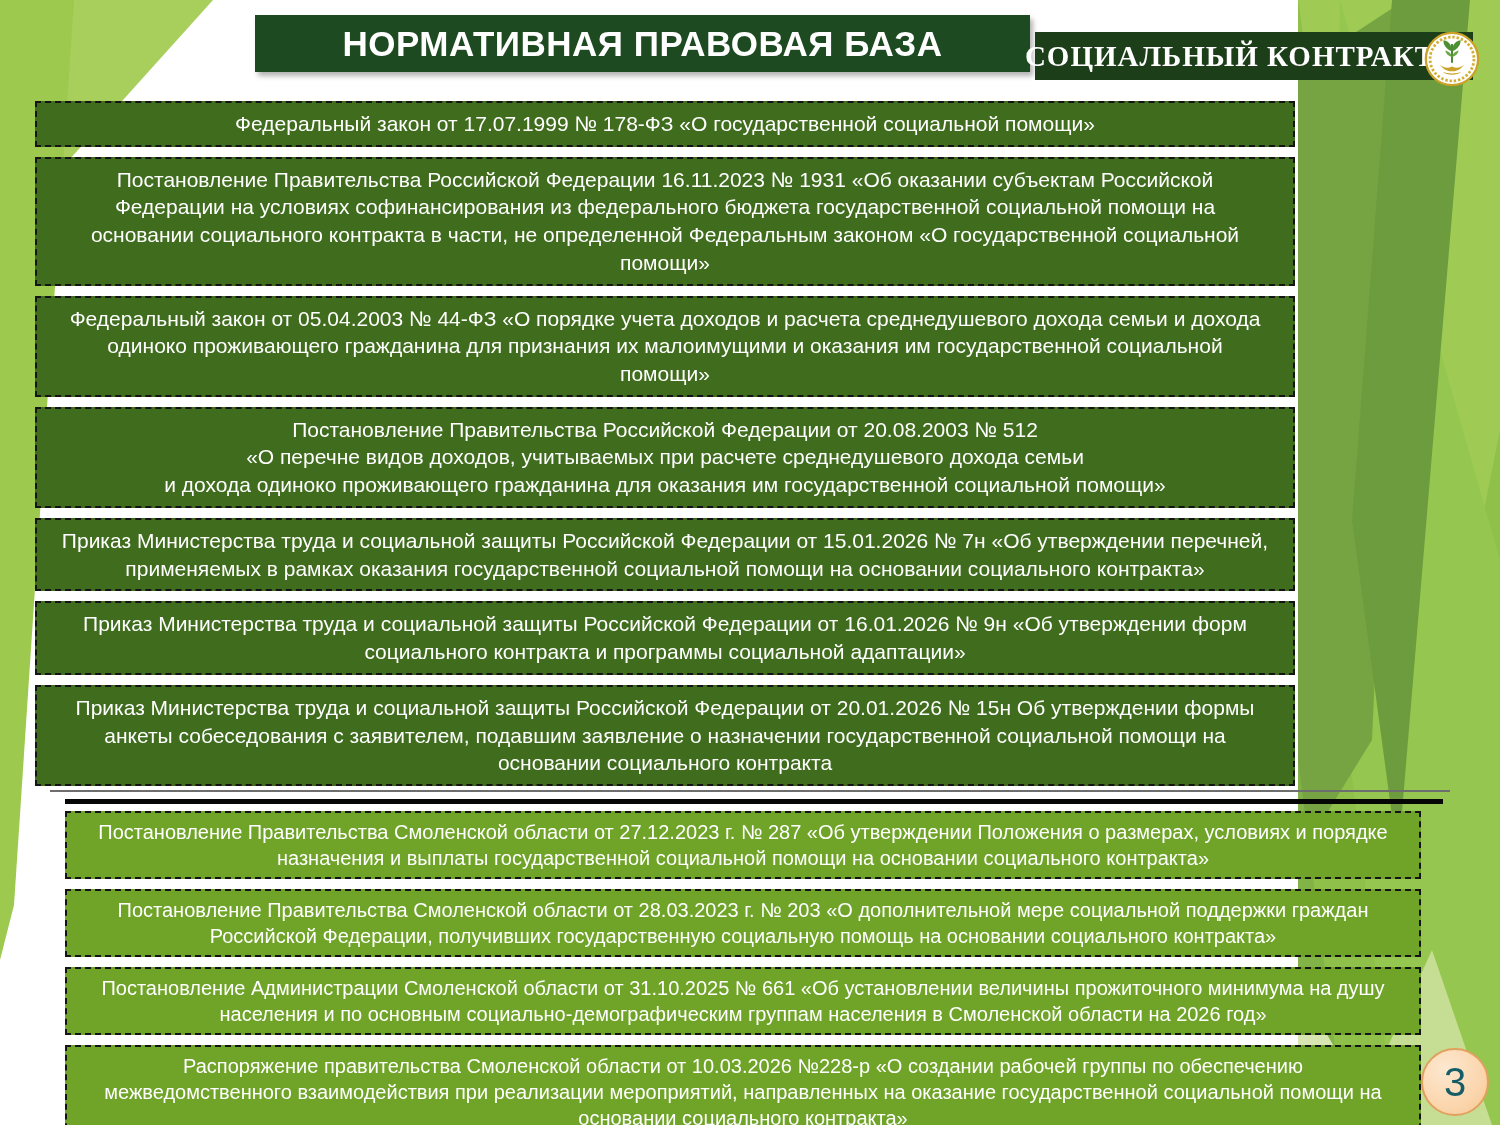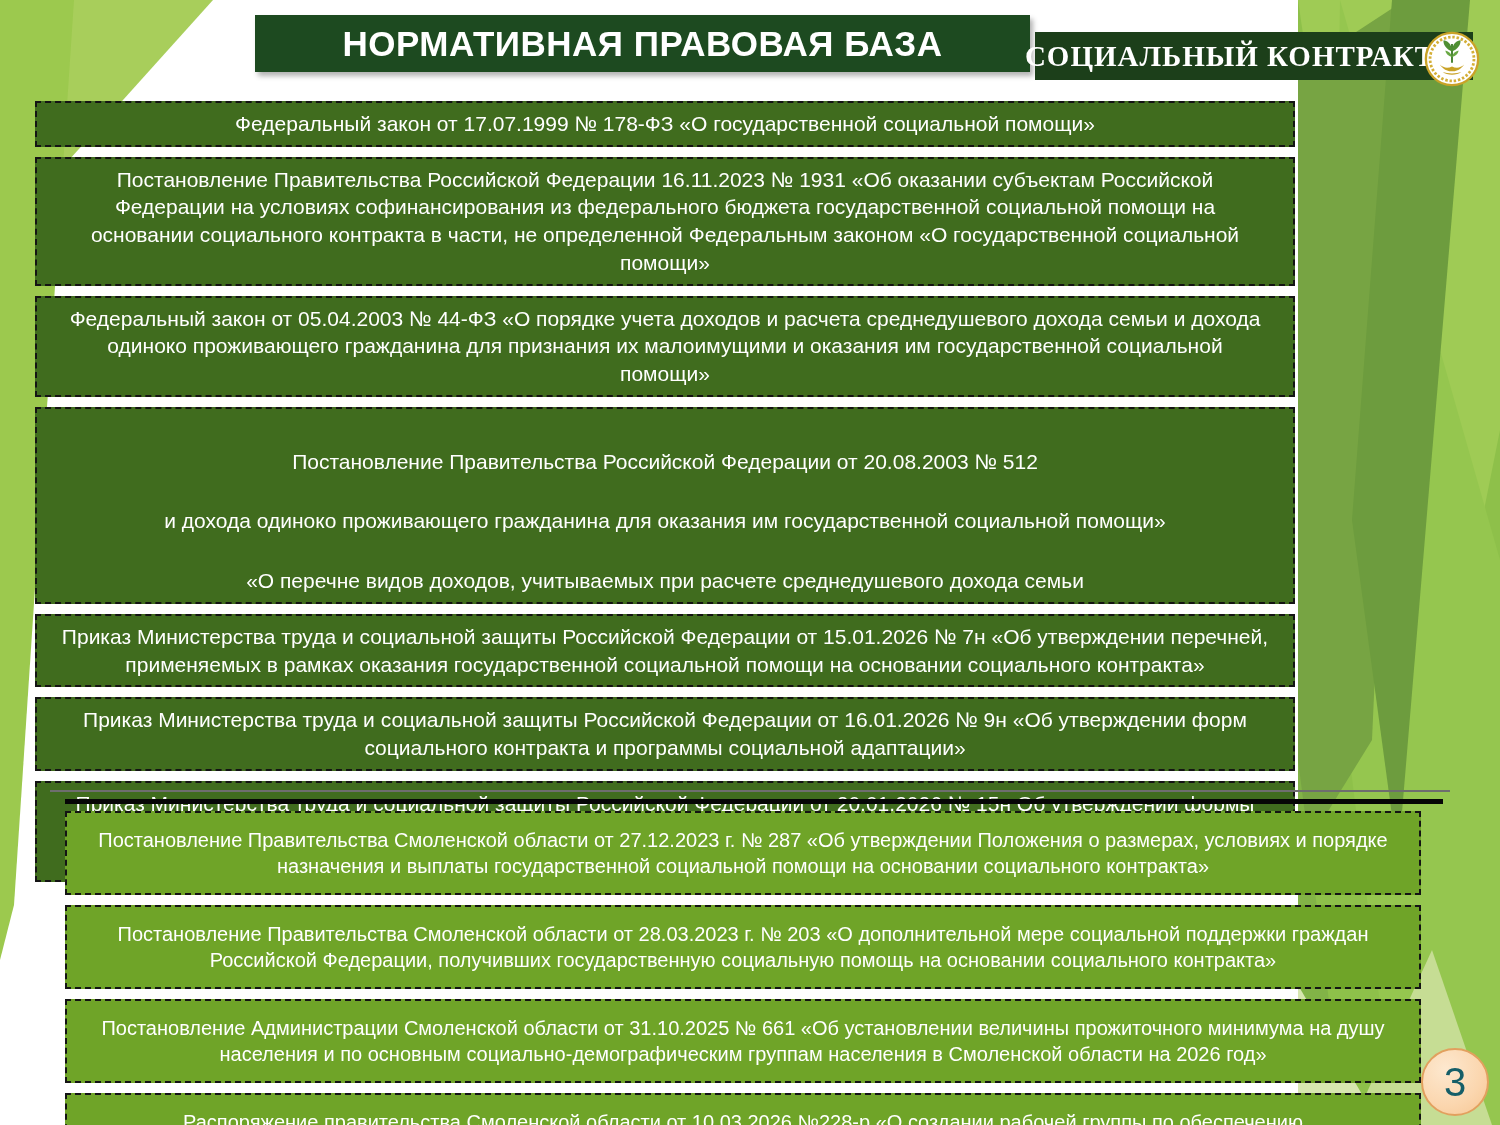--- a/index.html
+++ b/index.html
@@ -41,22 +41,22 @@
     display:flex;flex-direction:column;gap:10px;
   }
   .act{
     box-sizing:border-box;width:100%;
     border:2px dashed #141414;
     color:#ffffff;text-align:center;
     padding:7px 24px;
     font-size:21px;line-height:1.32;
   }
   .act.dark{background:#406c1e;}
-  .act.light{background:#6fa428;font-size:20px;line-height:1.3;padding:14px 24px;}
-  .act .line{display:block;margin-top:32px;}
+  .act.light{background:#6fa428;font-size:20px;line-height:1.3;padding:6px 24px;}
+  .act .line{display:block;}
   .it{font-style:italic;}
 
   
   .sep-thin{
     position:absolute;left:50px;top:790px;width:1400px;height:0;
     border-top:2px solid #6e6e6e;
   }
   .sep-thick{
     position:absolute;left:65px;top:799px;width:1378px;height:0;
     border-top:5px solid #060606;
@@ -116,22 +116,22 @@
     <span>Федеральный закон от 17.07.1999 № 178-ФЗ  «О государственной социальной помощи»</span>
   </div>
   <div class="act dark">
     <span>Постановление Правительства Российской Федерации 16.11.2023 № 1931 «Об оказании субъектам Российской Федерации на условиях софинансирования из федерального бюджета государственной социальной помощи на основании социального контракта в части, не определенной Федеральным законом «О государственной социальной помощи»</span>
   </div>
   <div class="act dark">
     <span>Федеральный закон от 05.04.2003 № 44-ФЗ «О порядке учета доходов  и расчета среднедушевого дохода семьи и дохода одиноко проживающего гражданина для признания их малоимущими и оказания им государственной социальной помощи»</span>
   </div>
   <div class="act dark">
     <span class="line">Постановление Правительства Российской Федерации от 20.08.2003 № 512</span>
+    <span class="line">«О перечне видов доходов, учитываемых при расчете среднедушевого дохода семьи</span>
     <span class="line">и дохода одиноко проживающего гражданина для оказания им государственной социальной помощи»</span>
-    <span class="line">«О перечне видов доходов, учитываемых при расчете среднедушевого дохода семьи</span>
   </div>
   <div class="act dark">
     <span>Приказ Министерства труда и социальной защиты Российской Федерации от 15.01.2026 № 7н «Об утверждении перечней, применяемых в рамках оказания государственной социальной помощи на основании социального контракта»</span>
   </div>
   <div class="act dark">
     <span>Приказ Министерства труда и социальной защиты Российской Федерации от 16.01.2026 № 9н «Об утверждении форм социального контракта и программы социальной адаптации»</span>
   </div>
   <div class="act dark">
     <span>Приказ Министерства труда и социальной защиты Российской Федерации от 20.01.2026 № 15н Об утверждении формы анкеты собеседования с заявителем, подавшим заявление о назначении государственной социальной помощи на основании социального контракта</span>
   </div>

